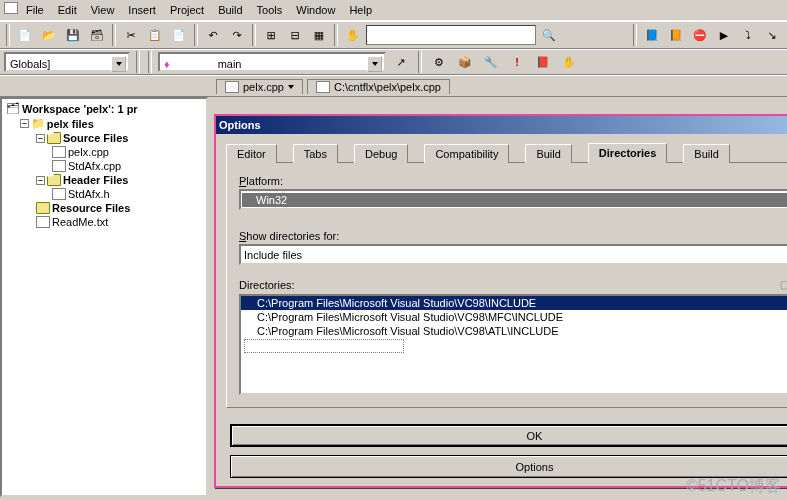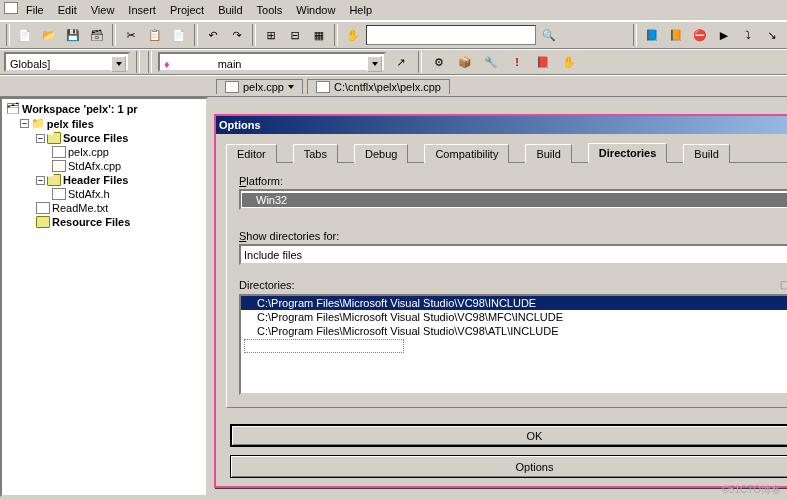--- a/index.html
+++ b/index.html
@@ -45,21 +45,21 @@
 .list-tools { margin-left: auto; display: flex; gap: 6px; align-items: center; }
 .listbox { background: #fff; border: 2px inset #d4d0c8; flex: 1; margin-top: 2px; overflow: auto; }
 .list-item { padding: 1px 16px; white-space: nowrap; }
 .list-item.sel { background: #0a246a; color: #fff; }
 .list-item.dotted { border: 1px dotted #808080; margin: 1px 3px; height: 14px; width: 160px; }
 .dlg-buttons { display: flex; justify-content: flex-end; gap: 8px; padding: 8px 14px; flex-direction: column; }
 .btn { min-width: 82px; height: 23px; background: #d4d0c8; border: 1px solid #000; box-shadow: inset 1px 1px 0 #fff, inset -1px -1px 0 #808080; cursor: default; }
 .btn.default { border: 2px solid #000; }
 .arrow-down { width: 0; height: 0; border-left: 3px solid transparent; border-right: 3px solid transparent; border-top: 4px solid #000; }
 .red-x { color: #c00; font-weight: bold; font-size: 13px; }
-.watermark { position: absolute; right: 6px; bottom: 3px; color: #aaa; font-size: 10px; }
+.watermark { position: absolute; right: 6px; bottom: 3px; color: #aaa; font-size: 16px; }
 </style>
 </head>
 <body>
 
 <div class="menubar">
   <span class="icon-sm ico-file"></span>
   <span>File</span>
   <span>Edit</span>
   <span>View</span>
   <span>Insert</span>
@@ -167,26 +167,26 @@
     <div class="tree-item tree-ind2">
       <span class="tree-exp">−</span>
       <span class="icon-sm ico-folder-open"></span>
       <b>Header Files</b>
     </div>
     <div class="tree-item tree-ind3">
       <span class="icon-sm ico-file"></span>
       <span>StdAfx.h</span>
     </div>
     <div class="tree-item tree-ind2">
-      <span class="icon-sm ico-file"></span>
-      <span>ReadMe.txt</span>
-    </div>
-    <div class="tree-item tree-ind2">
       <span class="icon-sm ico-folder"></span>
       <b>Resource Files</b>
+    </div>
+    <div class="tree-item tree-ind2">
+      <span class="icon-sm ico-file"></span>
+      <span>ReadMe.txt</span>
     </div>
   </div>
 </div>
 
 <div class="dialog">
   <div class="titlebar">
     <span>Options</span>
     <div class="titlebar-btns">
       <div class="titlebar-btn">?</div>
       <div class="titlebar-btn">✕</div>

